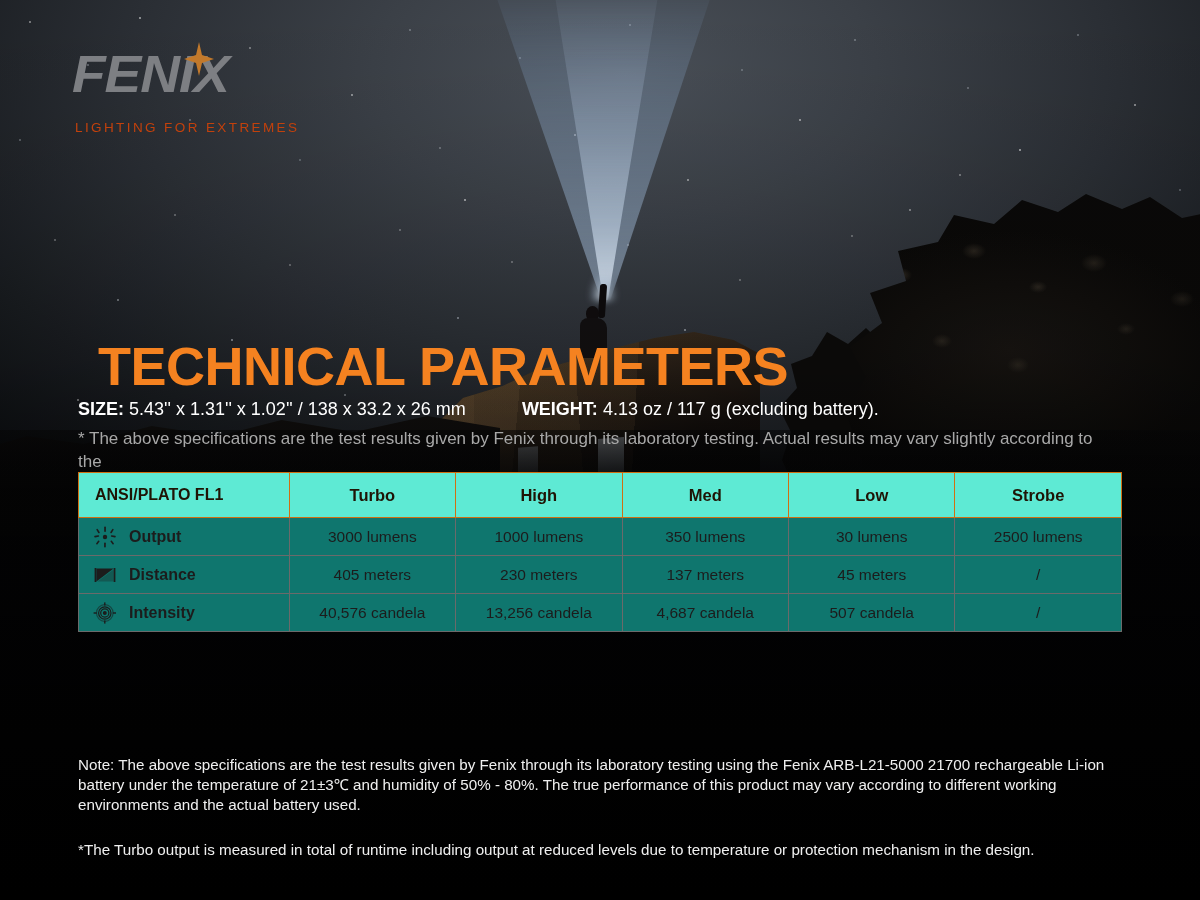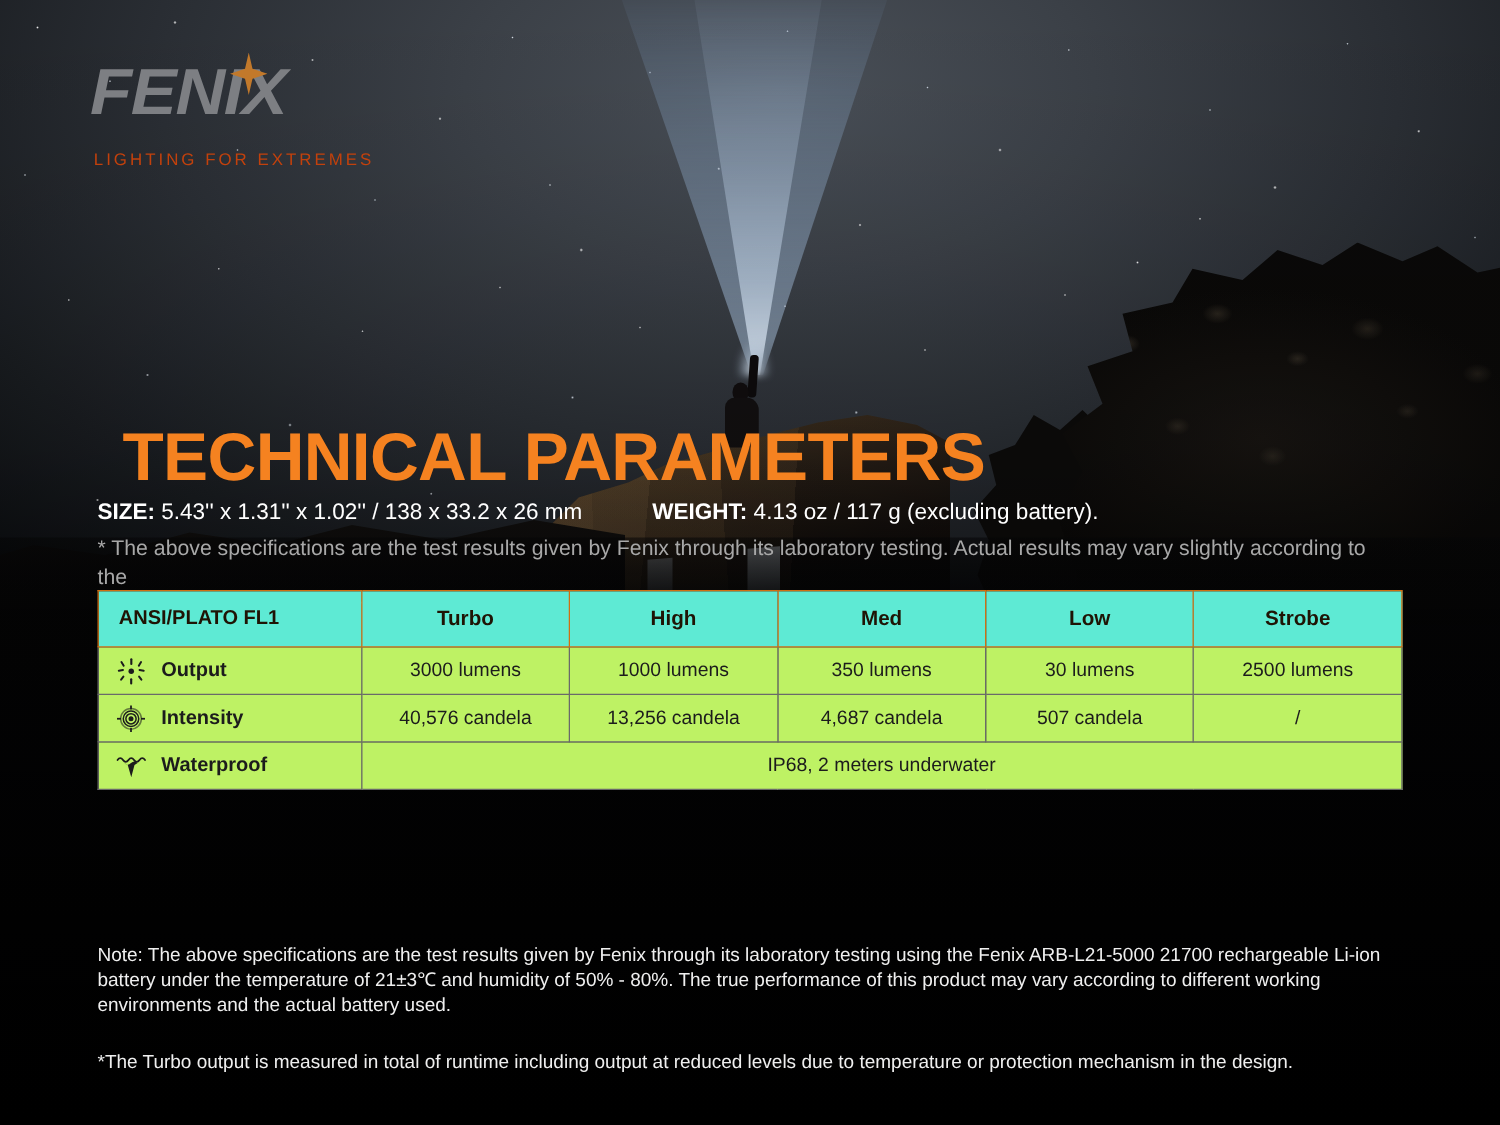--- a/index.html
+++ b/index.html
@@ -366,21 +366,21 @@
     font-weight: bold;
     border-color: #d06f12;
     color: #1f1405;
   }
   .spec-table thead th.first {
     text-align: left;
     padding-left: 16px;
     font-size: 16px;
   }
   .spec-table tbody td {
-    background: #bef264;
+    background: #0f766e;
     height: 38px;
     font-size: 15.5px;
     border-color: #6a6a6a;
   }
   .spec-table tbody td.label {
     text-align: left;
     padding-left: 14px;
     font-weight: bold;
     font-size: 16px;
   }
@@ -488,20 +488,40 @@
           </div>
         </td>
         <td>3000 lumens</td>
         <td>1000 lumens</td>
         <td>350 lumens</td>
         <td>30 lumens</td>
         <td>2500 lumens</td>
       </tr>
 
 
+      <tr>
+        <td class="label">
+          <div class="label-inner">
+            <span class="ic">
+              <svg width="24" height="22" viewBox="0 0 24 22">
+                <rect x="1.6" y="4" width="1.7" height="14" fill="#1c1c1c"></rect>
+                <rect x="20.7" y="4" width="1.7" height="14" fill="#1c1c1c"></rect>
+                <polygon points="3.4,4.6 20.6,4.6 3.4,17.4" fill="#1c1c1c"></polygon>
+                <polygon points="20.6,17.4 20.6,5.6 4.4,17.4" fill="#1c1c1c" opacity="0.32"></polygon>
+              </svg>
+            </span>
+            <span>Distance</span>
+          </div>
+        </td>
+        <td>405 meters</td>
+        <td>230 meters</td>
+        <td>137 meters</td>
+        <td>45 meters</td>
+        <td>/</td>
+      </tr>
 
       <tr>
         <td class="label">
           <div class="label-inner">
             <span class="ic">
               <svg width="24" height="22" viewBox="0 0 24 22">
                 <g stroke="#1c1c1c" fill="none">
                   <circle cx="11.8" cy="11" r="8.3" stroke-width="1.2" opacity="0.55"></circle>
                   <circle cx="11.8" cy="11" r="6.2" stroke-width="1.2"></circle>
                   <circle cx="11.8" cy="11" r="4.1" stroke-width="1.2"></circle>
@@ -519,34 +539,20 @@
           </div>
         </td>
         <td>40,576 candela</td>
         <td>13,256 candela</td>
         <td>4,687 candela</td>
         <td>507 candela</td>
         <td>/</td>
       </tr>
 
 
-      <tr>
-        <td class="label">
-          <div class="label-inner">
-            <span class="ic">
-              <svg width="24" height="22" viewBox="0 0 24 22">
-                <path d="M1 6 q2.2 -3 4.4 0 q2.2 3 4.4 0 q2.2 -3 4.4 0 q2.2 3 4.4 0 q2.2 -3 4.4 0" fill="none" stroke="#1c1c1c" stroke-width="1.5" stroke-linecap="round"></path>
-                <path d="M6.5 8.4 q2.6 2.6 5.3 0 q2.6 -2.6 5.3 0 L14.6 10 L12 19.8 L9.2 10 Z" fill="#1c1c1c"></path>
-              </svg>
-            </span>
-            <span>Waterproof</span>
-          </div>
-        </td>
-        <td colspan="5">IP68, 2 meters underwater</td>
-      </tr>
 
     </tbody>
   </table>
 
   <div style="position:absolute;left:78px;top:755px;width:1062px;color:#efefef;font-size:15.2px;line-height:1.32;font-family:'Liberation Sans',sans-serif;">Note: The above specifications are the test results given by Fenix through its laboratory testing using the Fenix ARB-L21-5000 21700 rechargeable Li-ion battery under the temperature of 21±3℃ and humidity of 50% - 80%. The true performance of this product may vary according to different working environments and the actual battery used.</div>
   <div style="position:absolute;left:78px;top:840px;width:1064px;color:#efefef;font-size:15.2px;line-height:1.32;font-family:'Liberation Sans',sans-serif;">*The Turbo output is measured in total of runtime including output at reduced levels due to temperature or protection mechanism in the design.</div>
 
 </div>
 
 </body></html>

